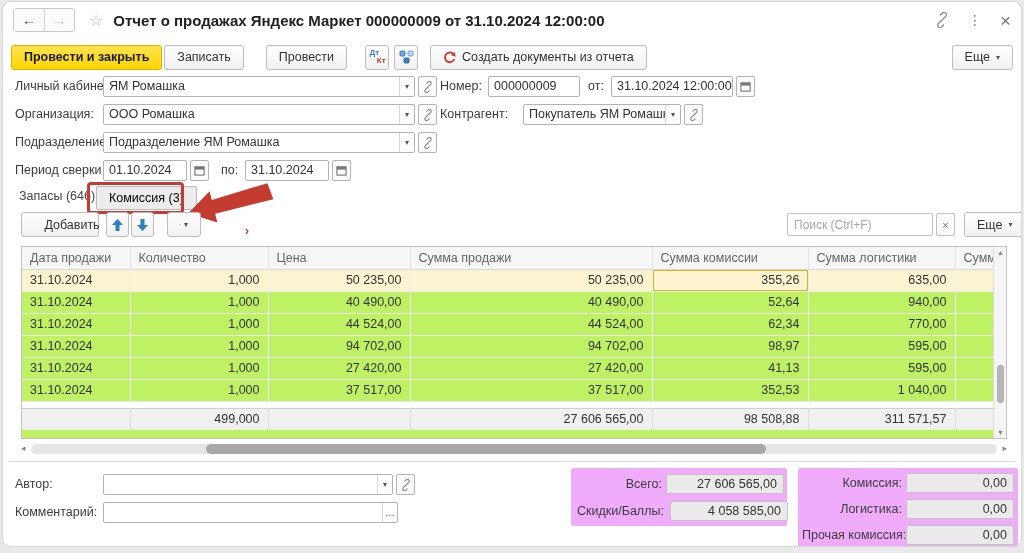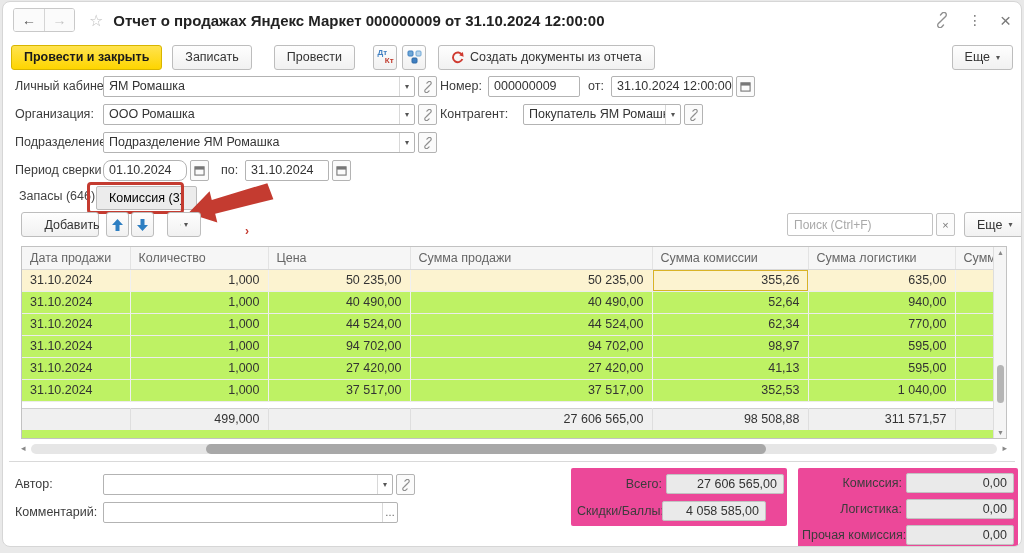--- a/index.html
+++ b/index.html
@@ -73,21 +73,21 @@
 
   .hscroll { position:absolute; left:18px; top:441px; width:986px; height:12px; }
   .hscroll .track { position:absolute; left:10px; right:10px; top:1px; height:10px; background:#e6e6e6; border-radius:5px; }
   .hscroll .thumb { position:absolute; left:185px; width:560px; top:1px; height:10px; background:#a8a8a8; border-radius:5px; }
   .hscroll .harr { position:absolute; top:0px; font-size:9px; color:#888; }
 
   .sep { position:absolute; left:6px; right:6px; top:459px; border-top:1px solid #d9d9d9; }
 
   
   .footer { position:absolute; left:0; top:462px; right:0; bottom:0; font-size:12.5px; color:#3c3c3c; }
-  .panel { position:absolute; background:#ec4899; border-radius:2px; }
+  .panel { position:absolute; background:#f0abfc; border-radius:2px; }
   .pl-row { position:absolute; display:flex; align-items:center; }
   .pl-label { white-space:nowrap; text-align:right; }
   .pl-box { height:20px; background:#eaeaea; border:1px solid #c2c2c2; border-radius:2px; display:flex; align-items:center; justify-content:flex-end; padding:0 6px; color:#333; }
 
   svg { display:block; }
 </style>
 </head>
 <body>
 
 <div class="window">
@@ -104,21 +104,21 @@
         <svg width="16" height="16" viewBox="0 0 16 16">
             <path d="M6.2 9.8 4.4 11.6a2.3 2.3 0 0 0 3.3 3.3l1.8-1.8 M9.8 6.2 11.6 4.4a2.3 2.3 0 0 0-3.3-3.3L6.5 2.9 M6 10 10 6" fill="none" stroke="#8f8f8f" stroke-width="1.4" stroke-linecap="round"></path>
           </svg>
       </span>
       <span class="kebab">⋮</span>
       <span class="closex">×</span>
     </div>
   </div>
 
   <div class="toolbar">
-    <button class="btn primary" style="margin-right:10px;text-align:right;">Провести и закрыть</button>
+    <button class="btn primary" style="margin-right:2px;text-align:right;">Провести и закрыть</button>
     <button class="btn" style="margin-right:22px;">Записать</button>
     <button class="btn" style="margin-right:18px;">Провести</button>
     <button class="btn iconbtn" style="margin-right:5px;">
       <span class="dtkt">
         <span class="dt">Дт</span>
           <span class="kt">Кт</span>
       </span>
     </button>
     <button class="btn iconbtn" style="margin-right:12px;">
       <svg width="15" height="14" viewBox="0 0 15 14">
@@ -195,21 +195,21 @@
       <span class="val">Подразделение ЯМ Ромашка</span>
       <span class="dd">▾</span>
     </div>
     <div class="sidebtn" style="left:415px; top:58px;">
       <svg width="12" height="12" viewBox="0 0 16 16">
           <path d="M6.2 9.8 4.4 11.6a2.3 2.3 0 0 0 3.3 3.3l1.8-1.8 M9.8 6.2 11.6 4.4a2.3 2.3 0 0 0-3.3-3.3L6.5 2.9 M6 10 10 6" fill="none" stroke="#8f8f8f" stroke-width="1.6" stroke-linecap="round"></path>
         </svg>
     </div>
 
     <span class="flabel" style="left:12px; top:86px;">Период сверки с:</span>
-    <div class="field" style="left:100px; top:86px; width:84px;border-radius:8px;">
+    <div class="field" style="left:100px; top:86px; width:84px;">
       <span class="val">01.10.2024</span>
     </div>
     <div class="sidebtn" style="left:187px; top:86px;">
       <svg width="11" height="11" viewBox="0 0 12 12">
           <rect x="1" y="2" width="10" height="9" fill="none" stroke="#777" stroke-width="1.2"></rect>
           <rect x="1" y="2" width="10" height="3" fill="#777"></rect>
         </svg>
     </div>
     <span class="flabel" style="left:218px; top:86px;">по:</span>
     <div class="field" style="left:242px; top:86px; width:84px;">
@@ -391,21 +391,21 @@
       <span class="dd" style="font-size:10px;">…</span>
     </div>
 
     <div class="panel" style="left:568px; top:4px; width:216px; height:58px;">
       <div class="pl-row" style="left:6px; top:6px;">
         <span class="pl-label" style="width:85px;">Всего:</span>
         <div class="pl-box" style="width:118px; margin-left:4px;">27 606 565,00</div>
       </div>
       <div class="pl-row" style="left:6px; top:33px;">
         <span class="pl-label" style="width:85px;">Скидки/Баллы:</span>
-        <div class="pl-box" style="width:104px; margin-left:0;">4 058 585,00</div>
+        <div class="pl-box" style="width:118px; margin-left:8px;">4 058 585,00</div>
       </div>
     </div>
 
     <div class="panel" style="left:795px; top:4px; width:220px; height:80px;">
       <div class="pl-row" style="left:4px; top:5px;">
         <span class="pl-label" style="width:100px;">Комиссия:</span>
         <div class="pl-box" style="width:108px; margin-left:4px;">0,00</div>
       </div>
       <div class="pl-row" style="left:4px; top:31px;">
         <span class="pl-label" style="width:100px;">Логистика:</span>

